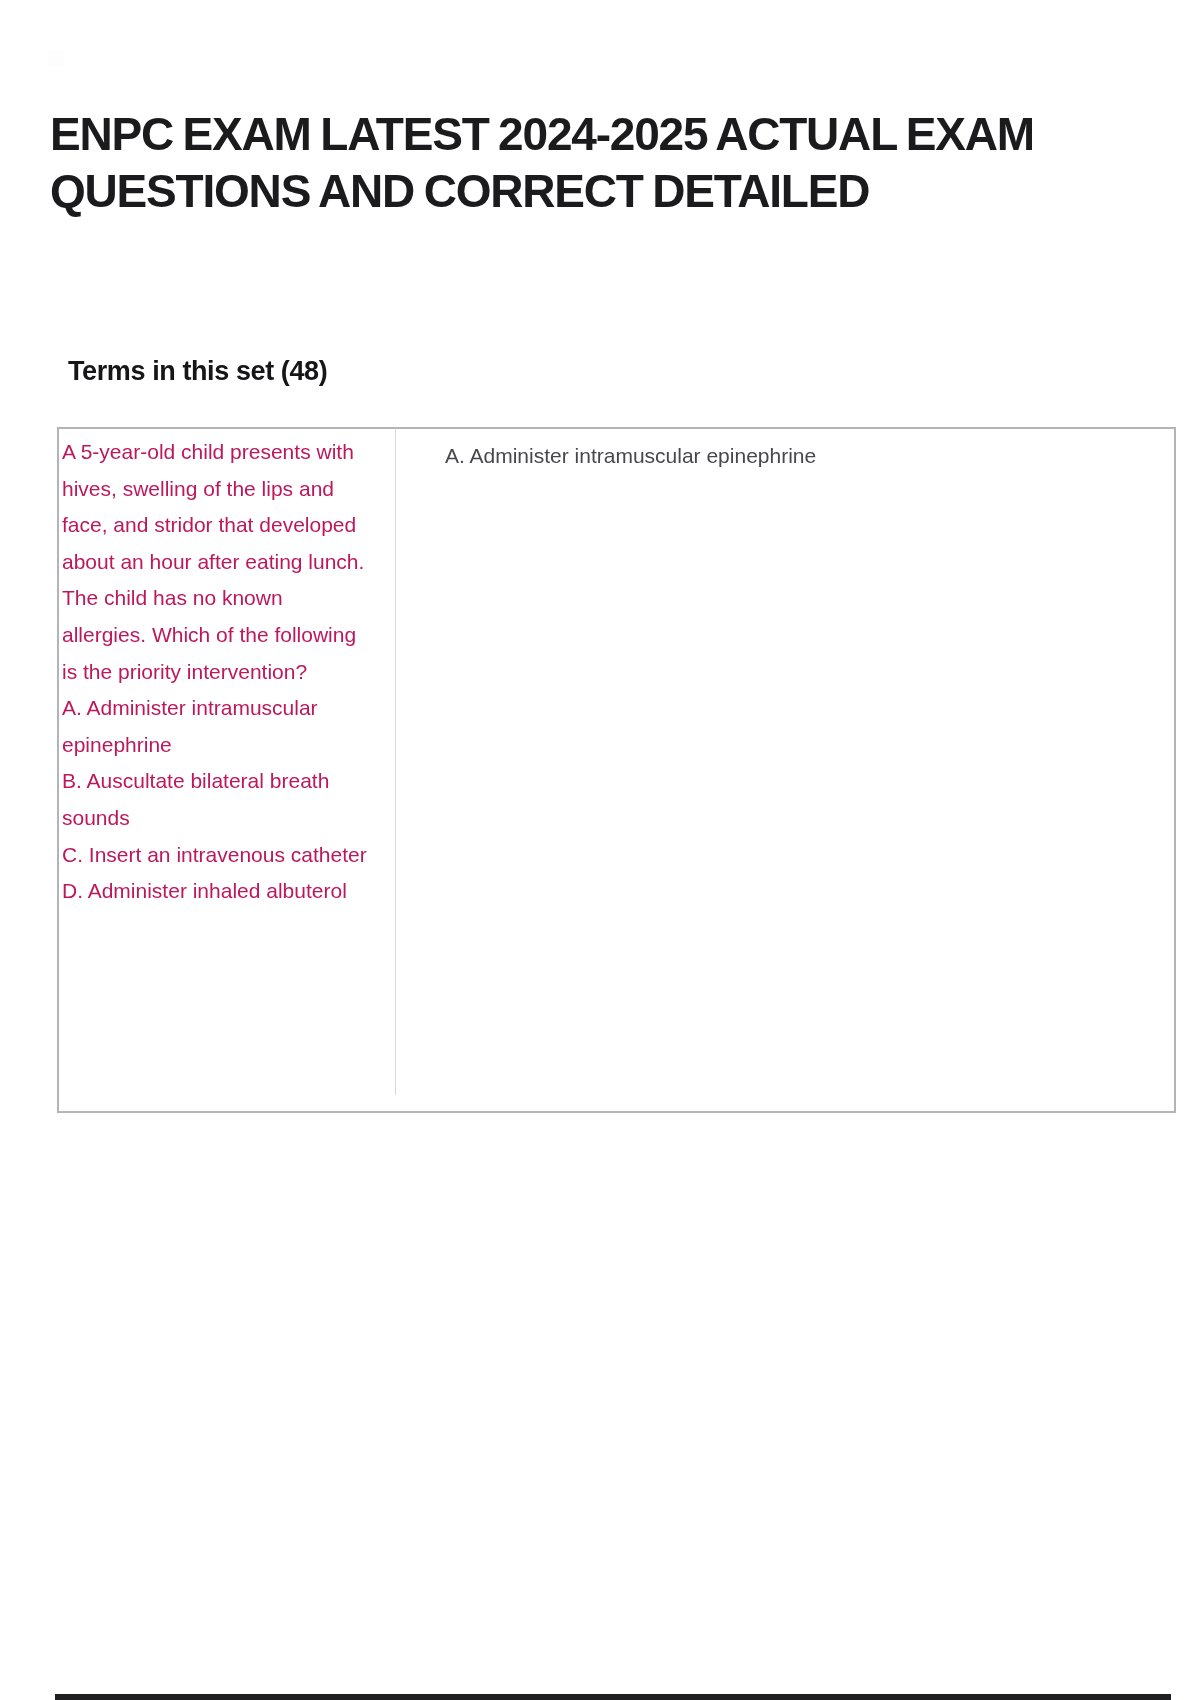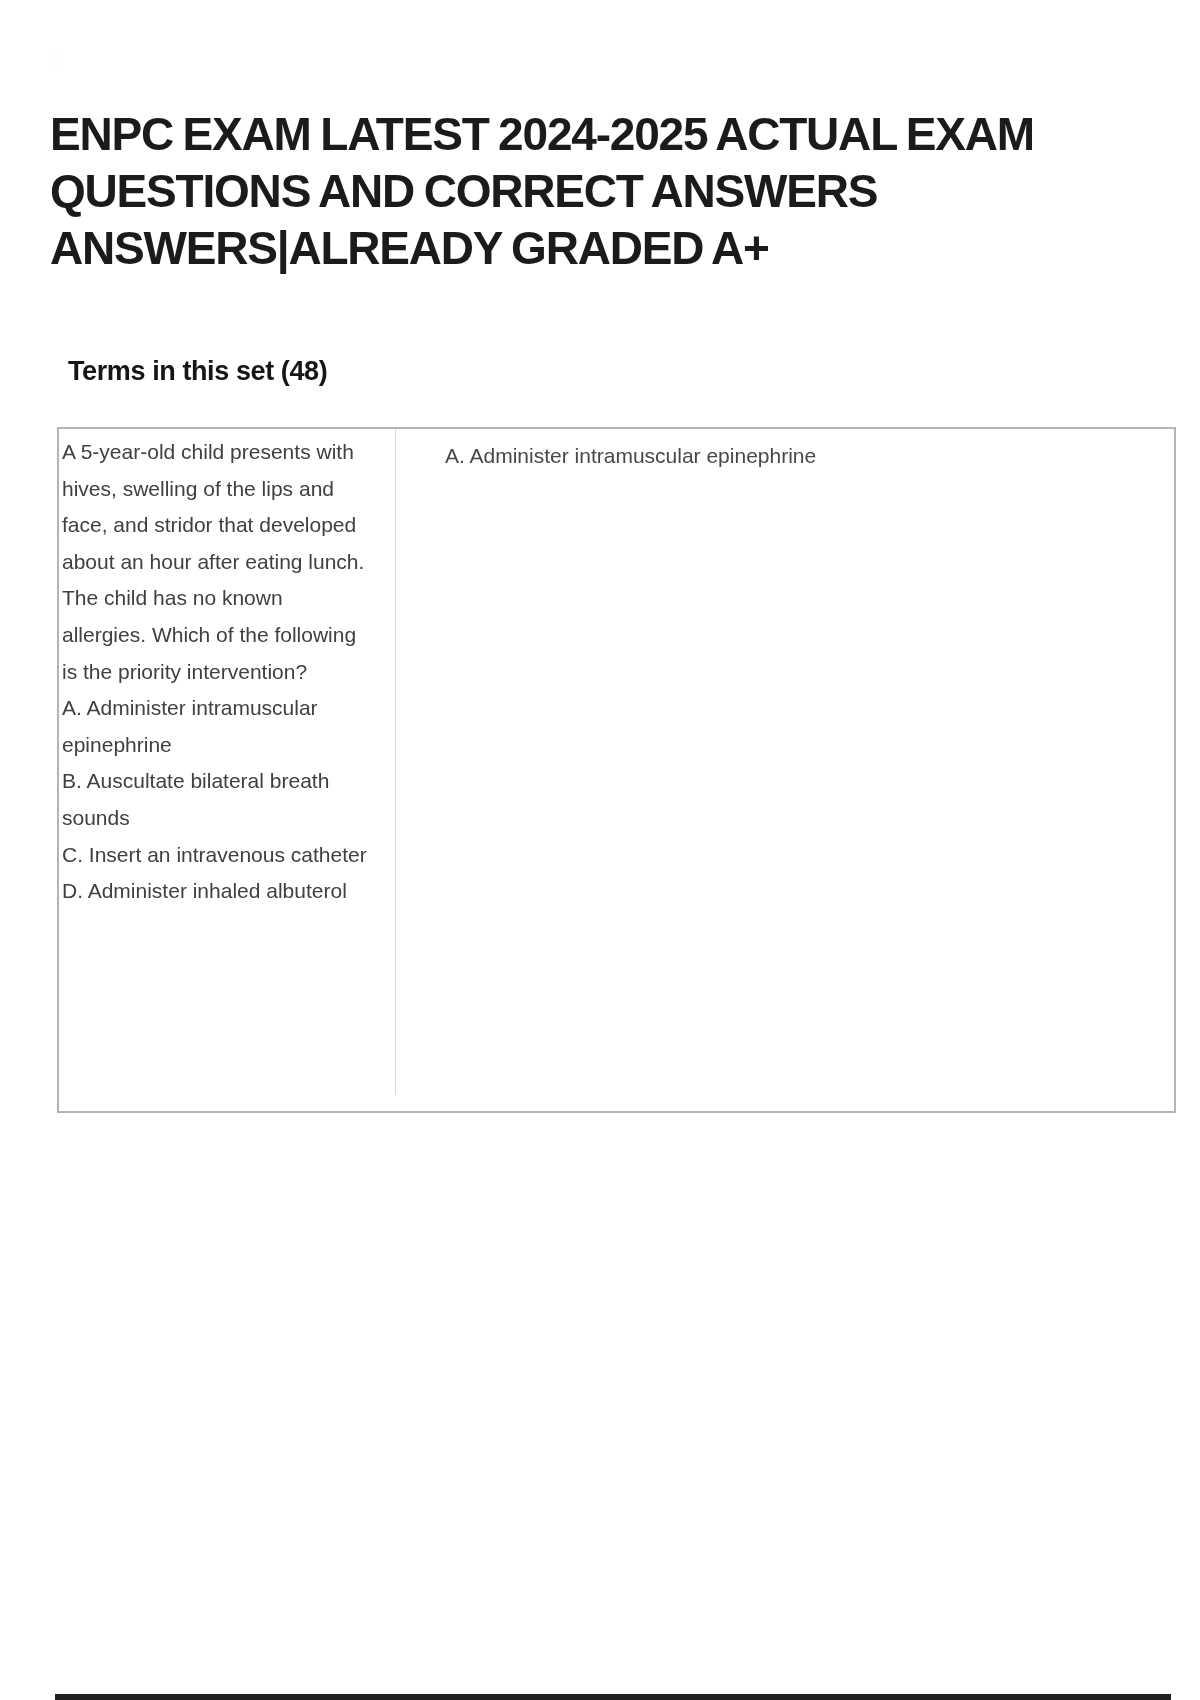--- a/index.html
+++ b/index.html
@@ -44,21 +44,21 @@
     border: 2px solid #b3b3b8;
     display: flex;
     align-items: stretch;
   }
   .term-cell {
     width: 336px;
     flex: 0 0 336px;
     padding: 5px 28px 0 3px;
     font-size: 21px;
     line-height: 36.6px;
-    color: #404040;
+    color: #be185d;
     white-space: pre-line;
   }
   .cell-divider {
     flex: 0 0 1px;
     width: 1px;
     align-self: flex-start;
     height: 666px;
     background: #d9d9dc;
   }
   .definition-cell {
@@ -85,22 +85,21 @@
     background: #fdfdfd;
   }
 </style>
 </head>
 <body>
 
 <div class="corner-artifact"></div>
 
 <h1 class="page-title">
   <div>ENPC EXAM LATEST 2024-2025 ACTUAL EXAM</div>
-  <div>QUESTIONS AND CORRECT ANSWERS</div>
-  <div>ANSWERS|ALREADY GRADED A+</div>
+  <div>QUESTIONS AND CORRECT DETAILED</div>
 </h1>
 
 <h2 class="terms-heading">Terms in this set (48)</h2>
 
 <div class="term-card">
   <div class="term-cell">A 5-year-old child presents with hives, swelling of the lips and face, and stridor that developed about an hour after eating lunch. The child has no known allergies. Which of the following is the priority intervention?
 A. Administer intramuscular epinephrine
 B. Auscultate bilateral breath sounds
 C. Insert an intravenous catheter
 D. Administer inhaled albuterol</div>

